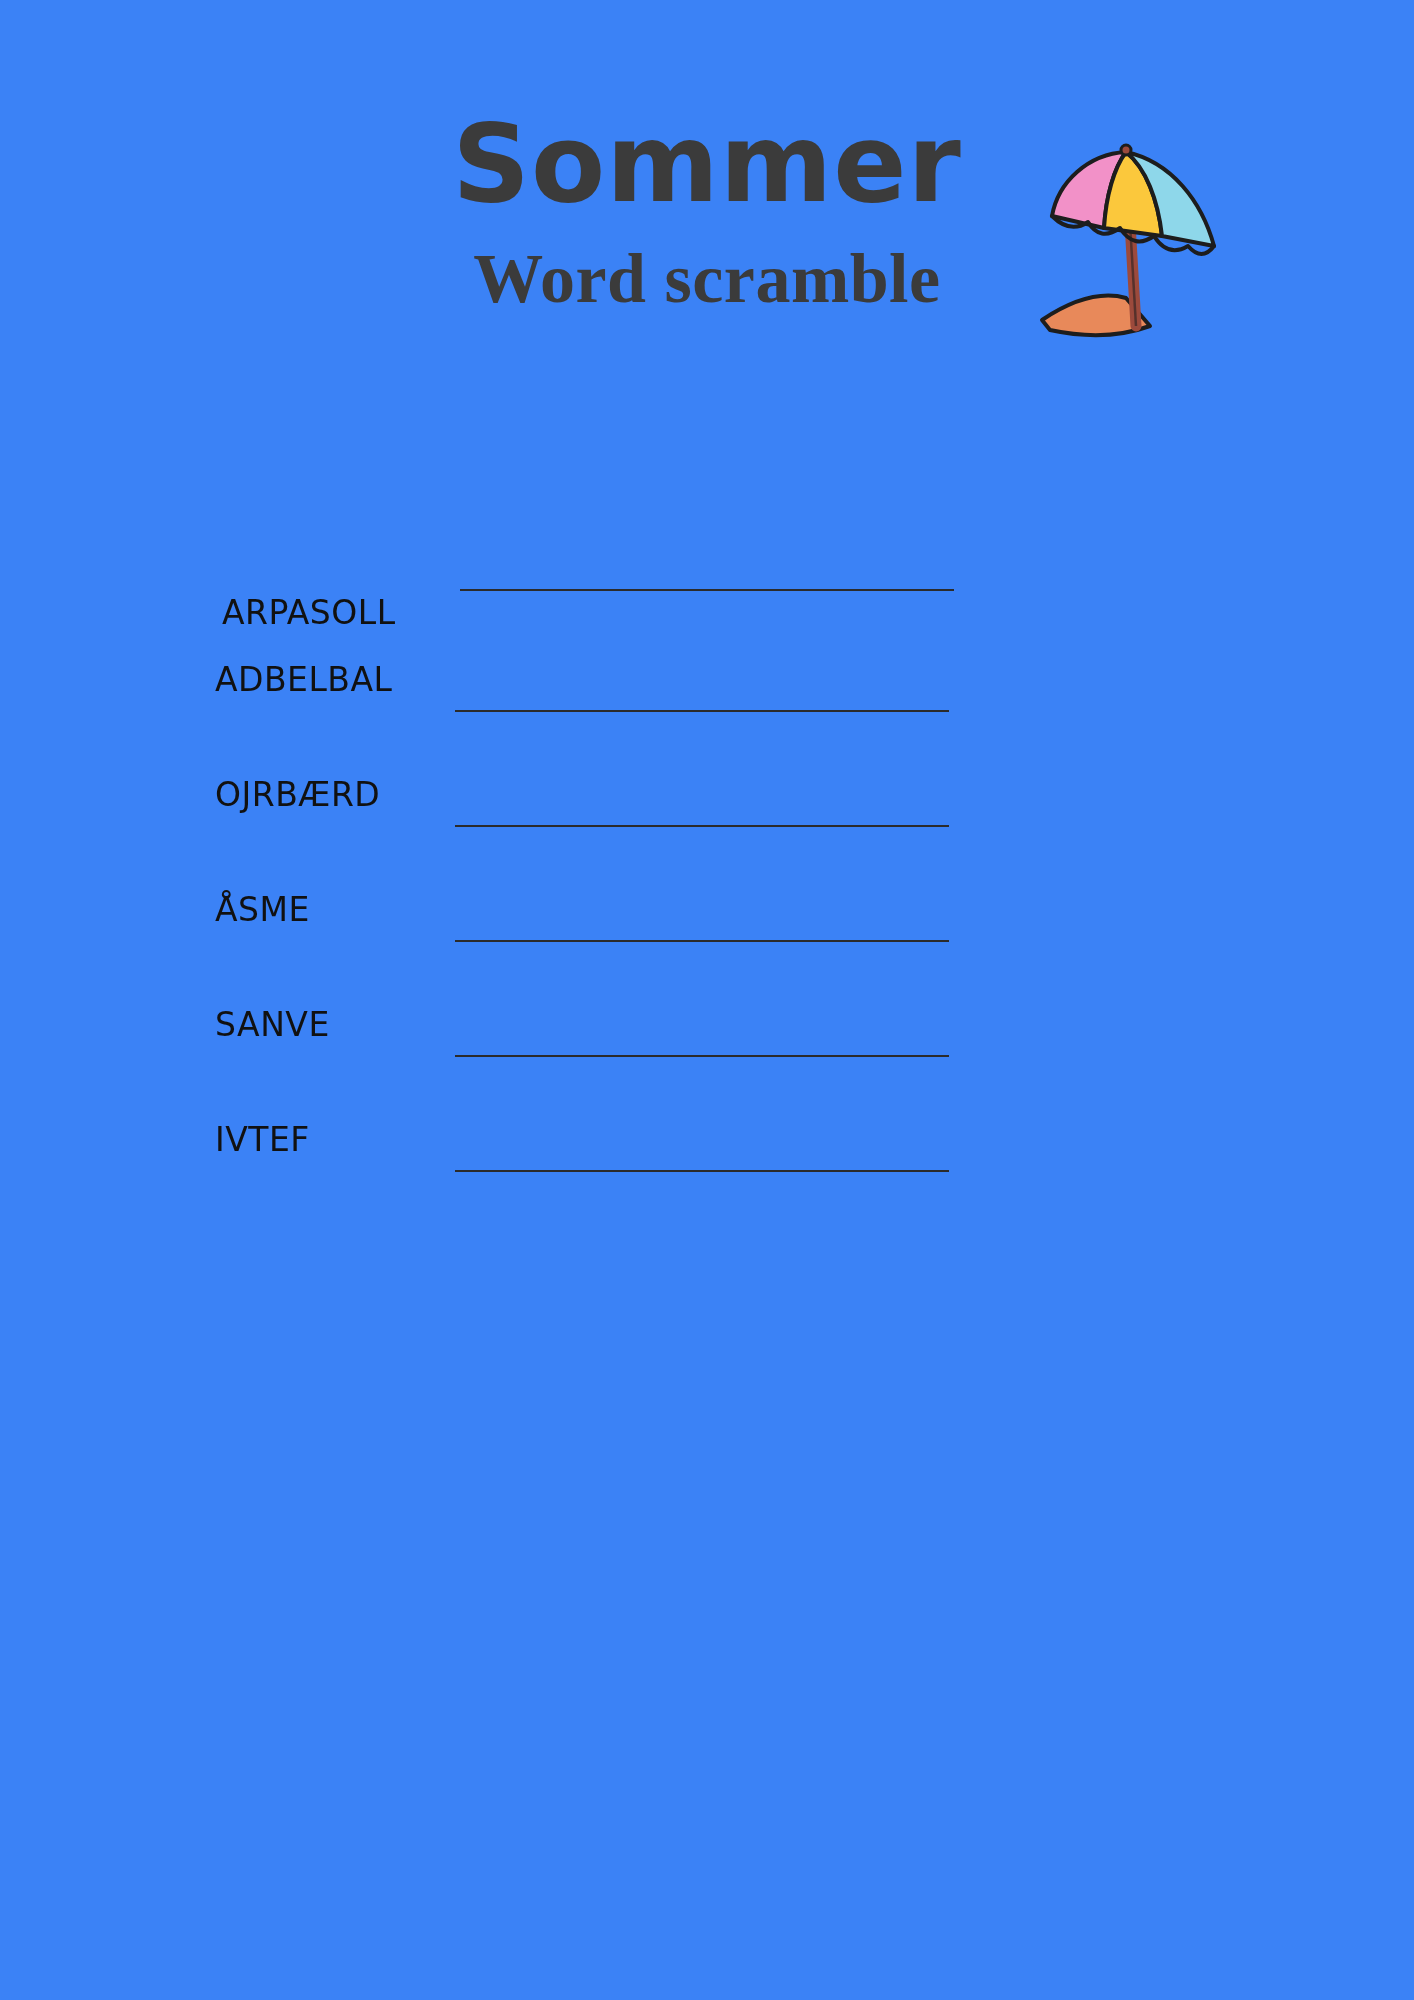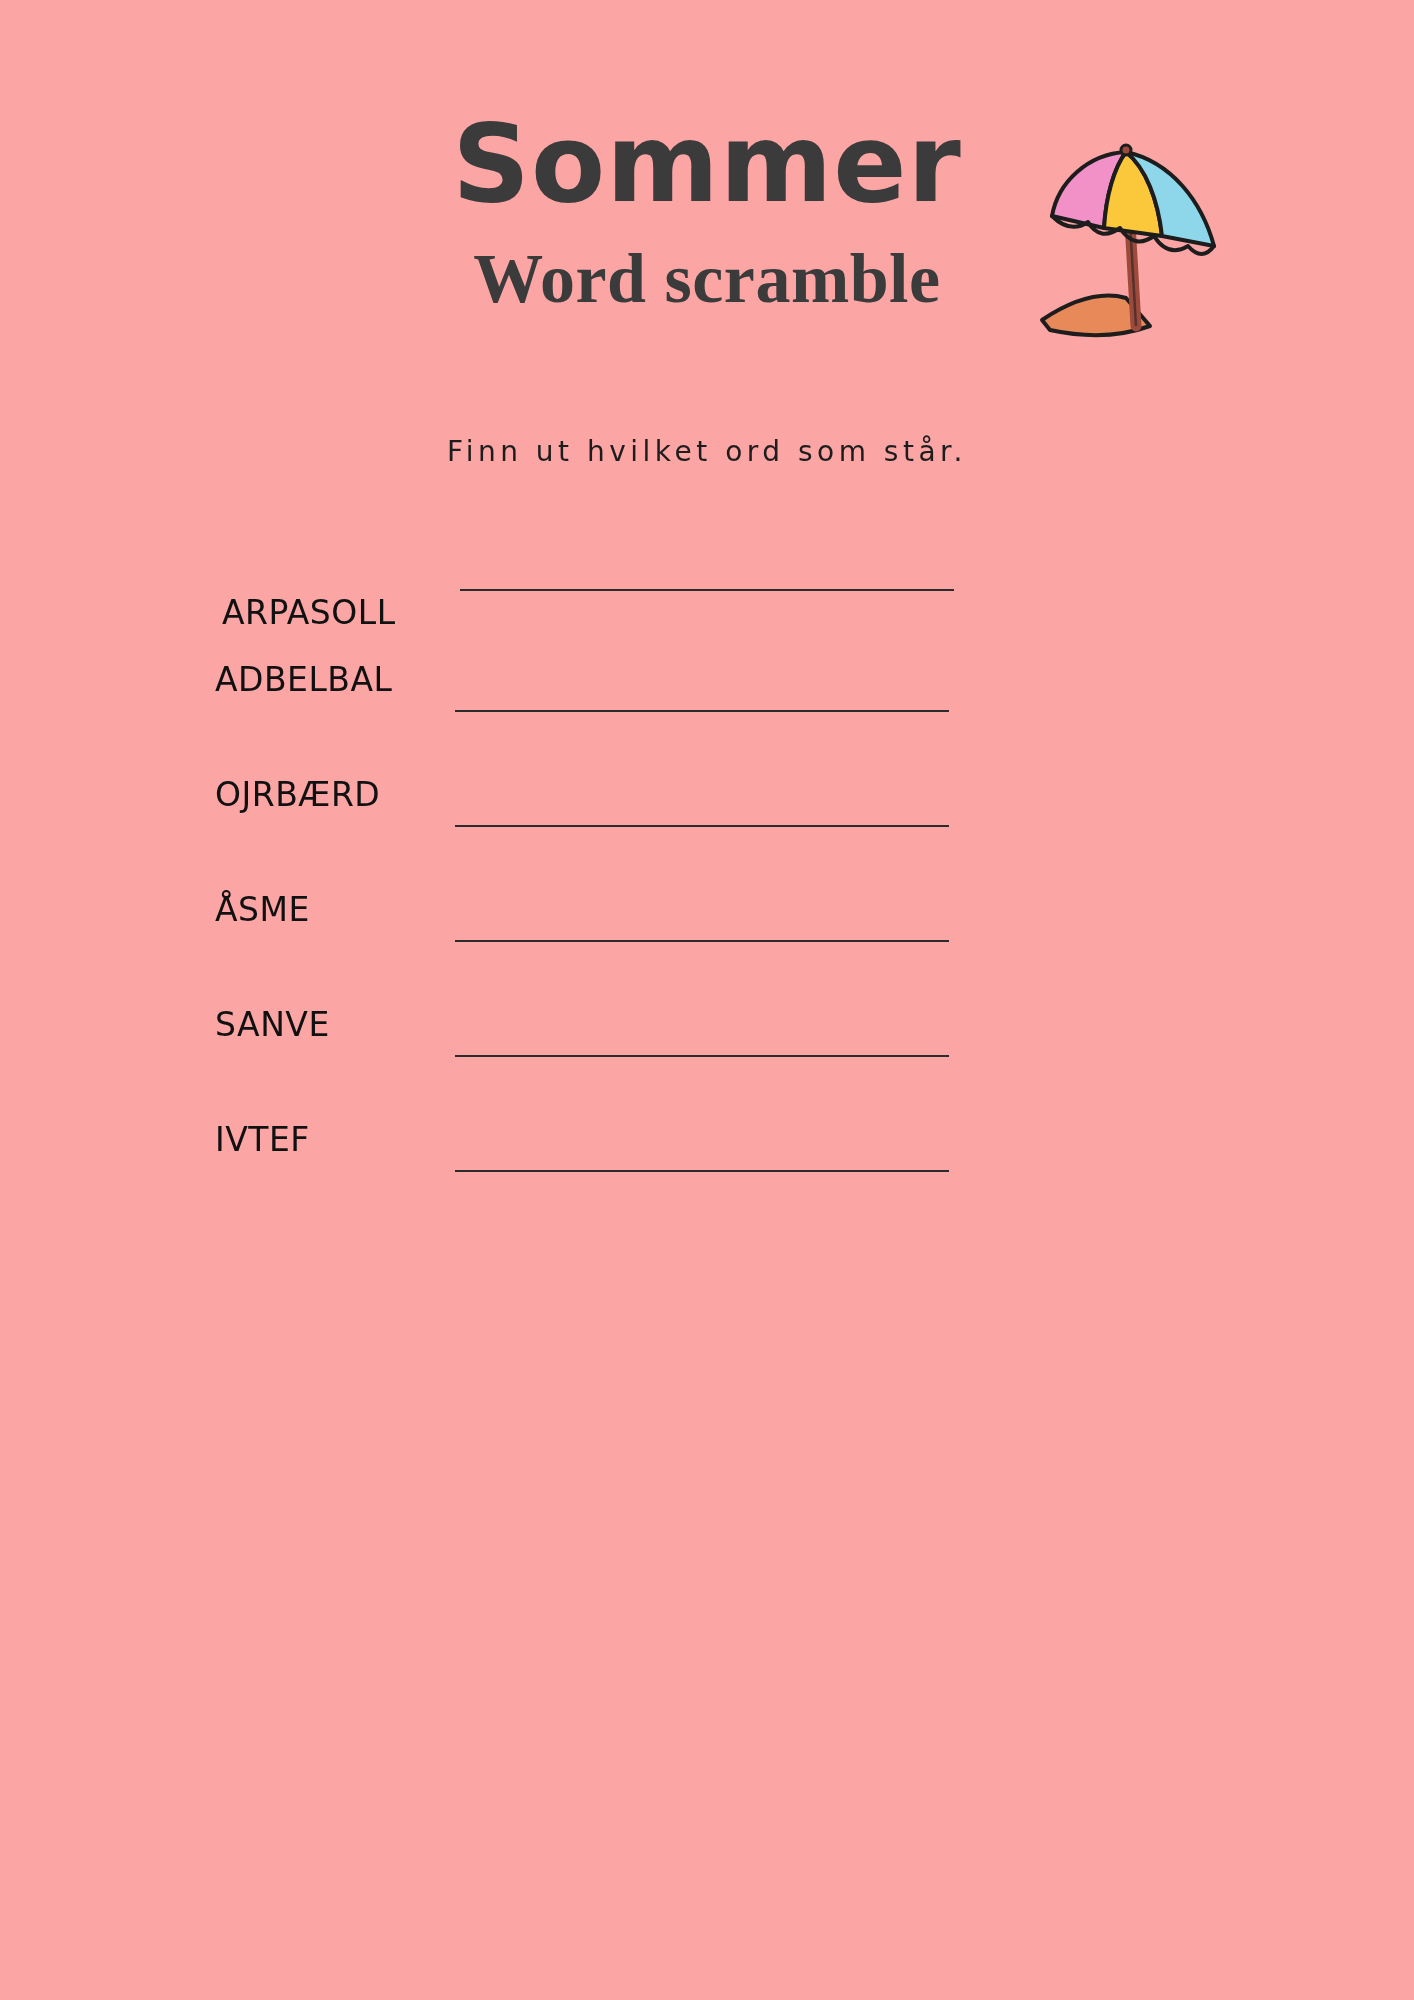--- a/index.html
+++ b/index.html
@@ -11,21 +11,21 @@
     width: 1414px;
     height: 2000px;
     position: relative;
     font-family: "DejaVu Sans", sans-serif;
     overflow: hidden;
   }
 
   .sheet {
     position: absolute;
     inset: 0;
-    background: #fca5a5;
+    background: #3b82f6;
   }
 
   
   .header {
     position: absolute;
     left: 0;
     top: 110px;
     width: 1414px;
     text-align: center;
   }
@@ -115,21 +115,20 @@
 </head>
 <body>
 
 <div class="sheet">
 
   <div class="header">
     <h1 class="title">Sommer</h1>
     <h2 class="subtitle">Word scramble</h2>
   </div>
 
-  <p class="instruction">Finn ut hvilket ord som står.</p>
 
   <div class="umbrella">
     <svg viewBox="0 0 215 220" width="215" height="220" xmlns="http://www.w3.org/2000/svg">
 
       <path d="M12 190 Q60 158 96 168 L120 196 Q76 212 20 200 Z" fill="#e8895a" stroke="#1d1d1d" stroke-width="4" stroke-linejoin="round"></path>
 
       <path d="M96 24 L106 196" stroke="#9c4a3c" stroke-width="11" stroke-linecap="round"></path>
       <path d="M96 24 L106 196" stroke="#1d1d1d" stroke-width="2.5" fill="none" opacity="0.55"></path>
 
       <path d="M96 22 C58 24 28 52 22 86 L74 98 C76 66 84 38 96 22 Z" fill="#f291c8" stroke="#1d1d1d" stroke-width="4" stroke-linejoin="round"></path>

